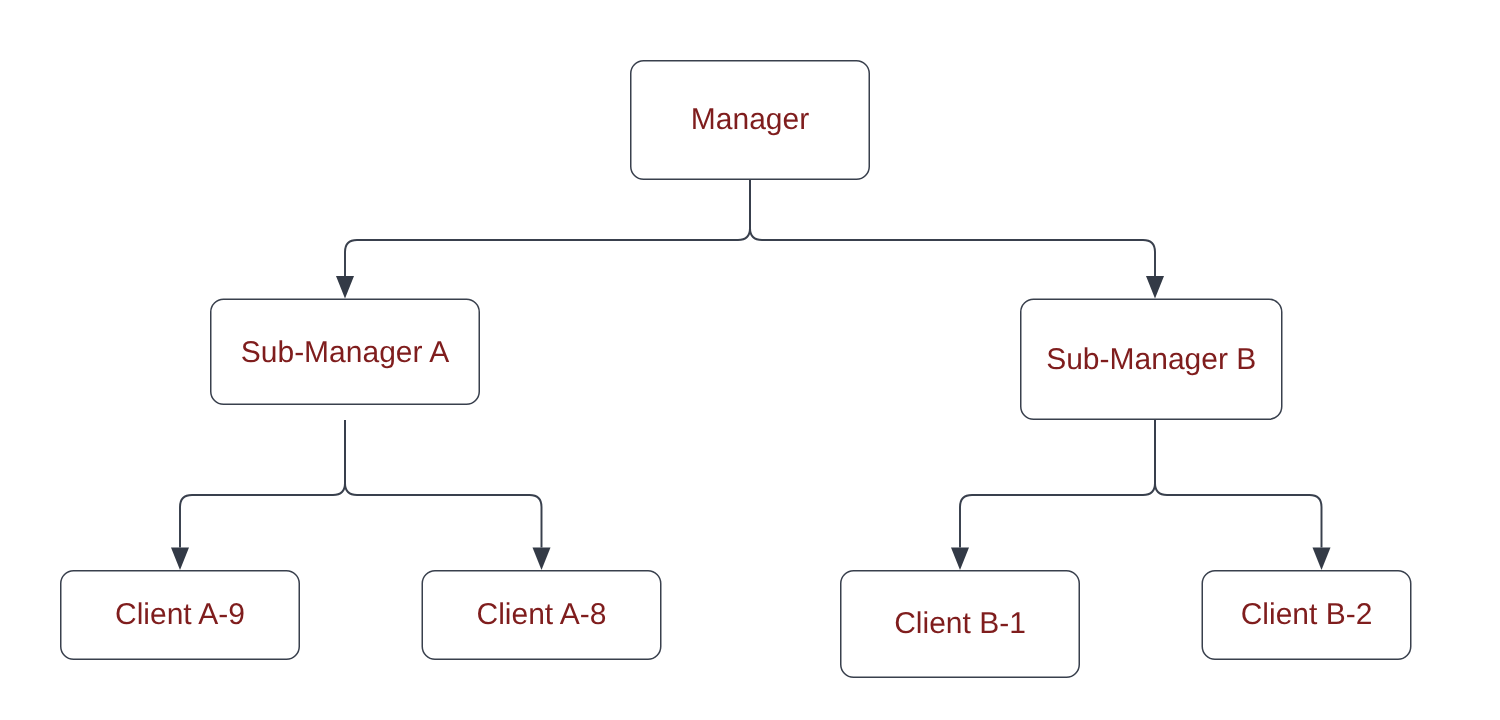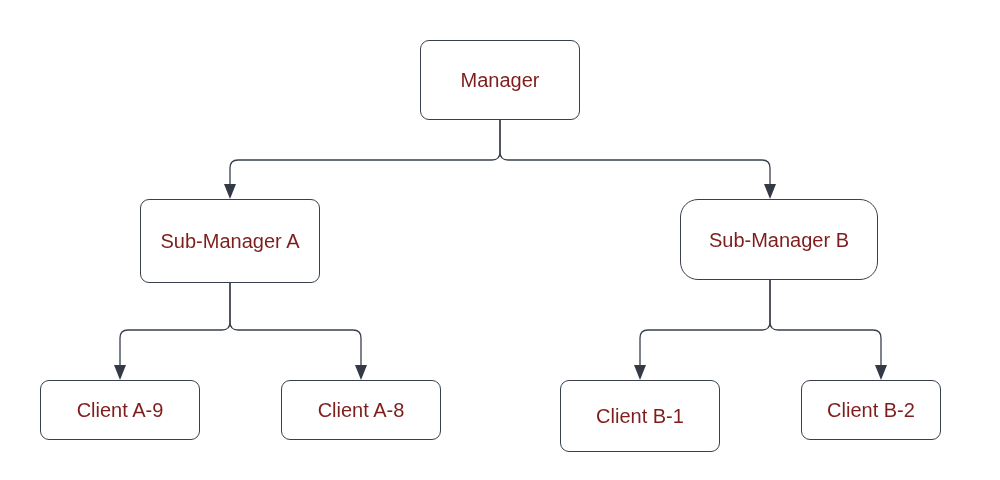--- a/index.html
+++ b/index.html
@@ -72,25 +72,25 @@
     <polygon class="arrowhead" points="640,380 634,365 646,365"></polygon>
 
     <path class="edge-path" d="M770,280 L770,322 Q770,330 778,330 L873,330 Q881,330 881,338 L881,365"></path>
     <polygon class="arrowhead" points="881,380 875,365 887,365"></polygon>
   </svg>
 
   <div class="node" style="left:420px; top:40px; width:160px; height:80px;">
     <span class="node-label">Manager</span>
   </div>
 
-  <div class="node" style="left:140px; top:199px; width:180px; height:84px;">
+  <div class="node" style="left:140px; top:199px; width:180px; height:71px;">
     <span class="node-label">Sub-Manager A</span>
   </div>
 
-  <div class="node" style="left:680px; top:199px; width:198px; height:81px;border-radius:18px;">
+  <div class="node" style="left:680px; top:199px; width:175px; height:81px;">
     <span class="node-label">Sub-Manager B</span>
   </div>
 
   <div class="node" style="left:40px; top:380px; width:160px; height:60px;">
     <span class="node-label">Client A-9</span>
   </div>
 
   <div class="node" style="left:281px; top:380px; width:160px; height:60px;">
     <span class="node-label">Client A-8</span>
   </div>

